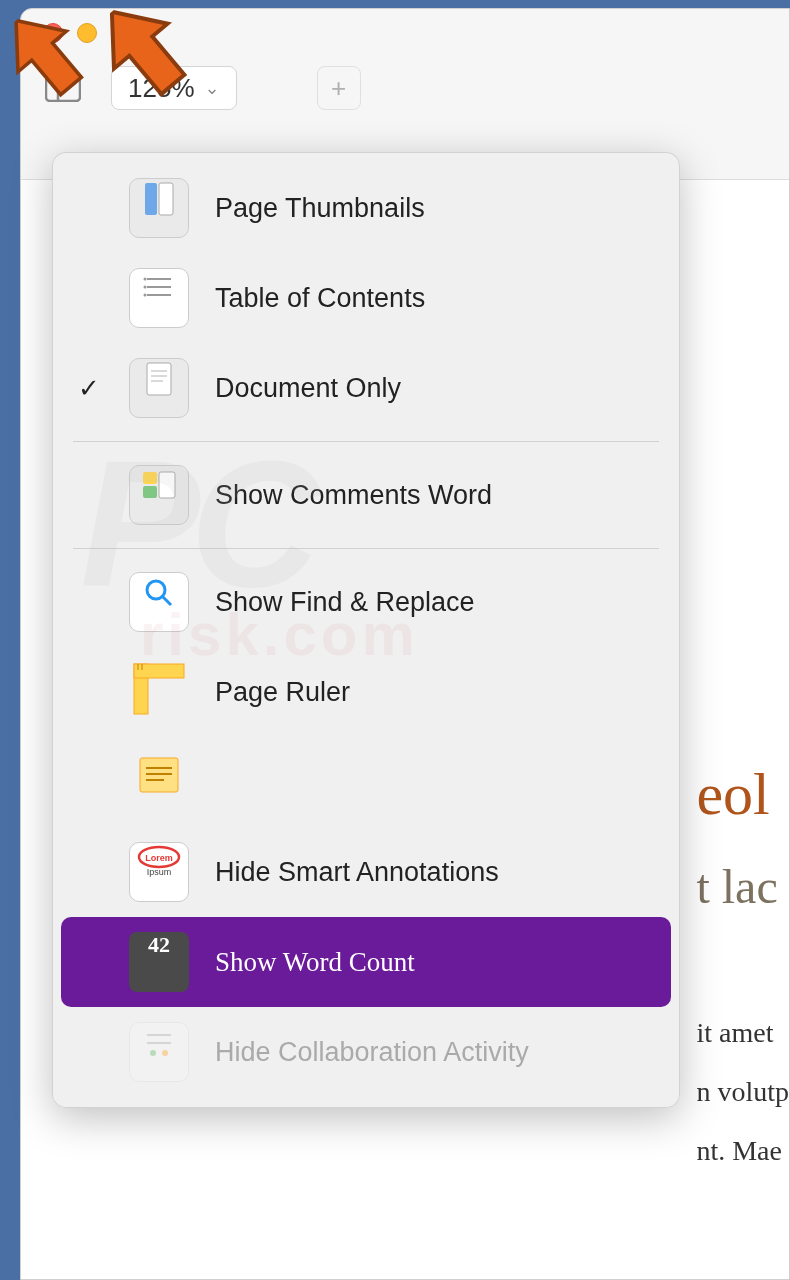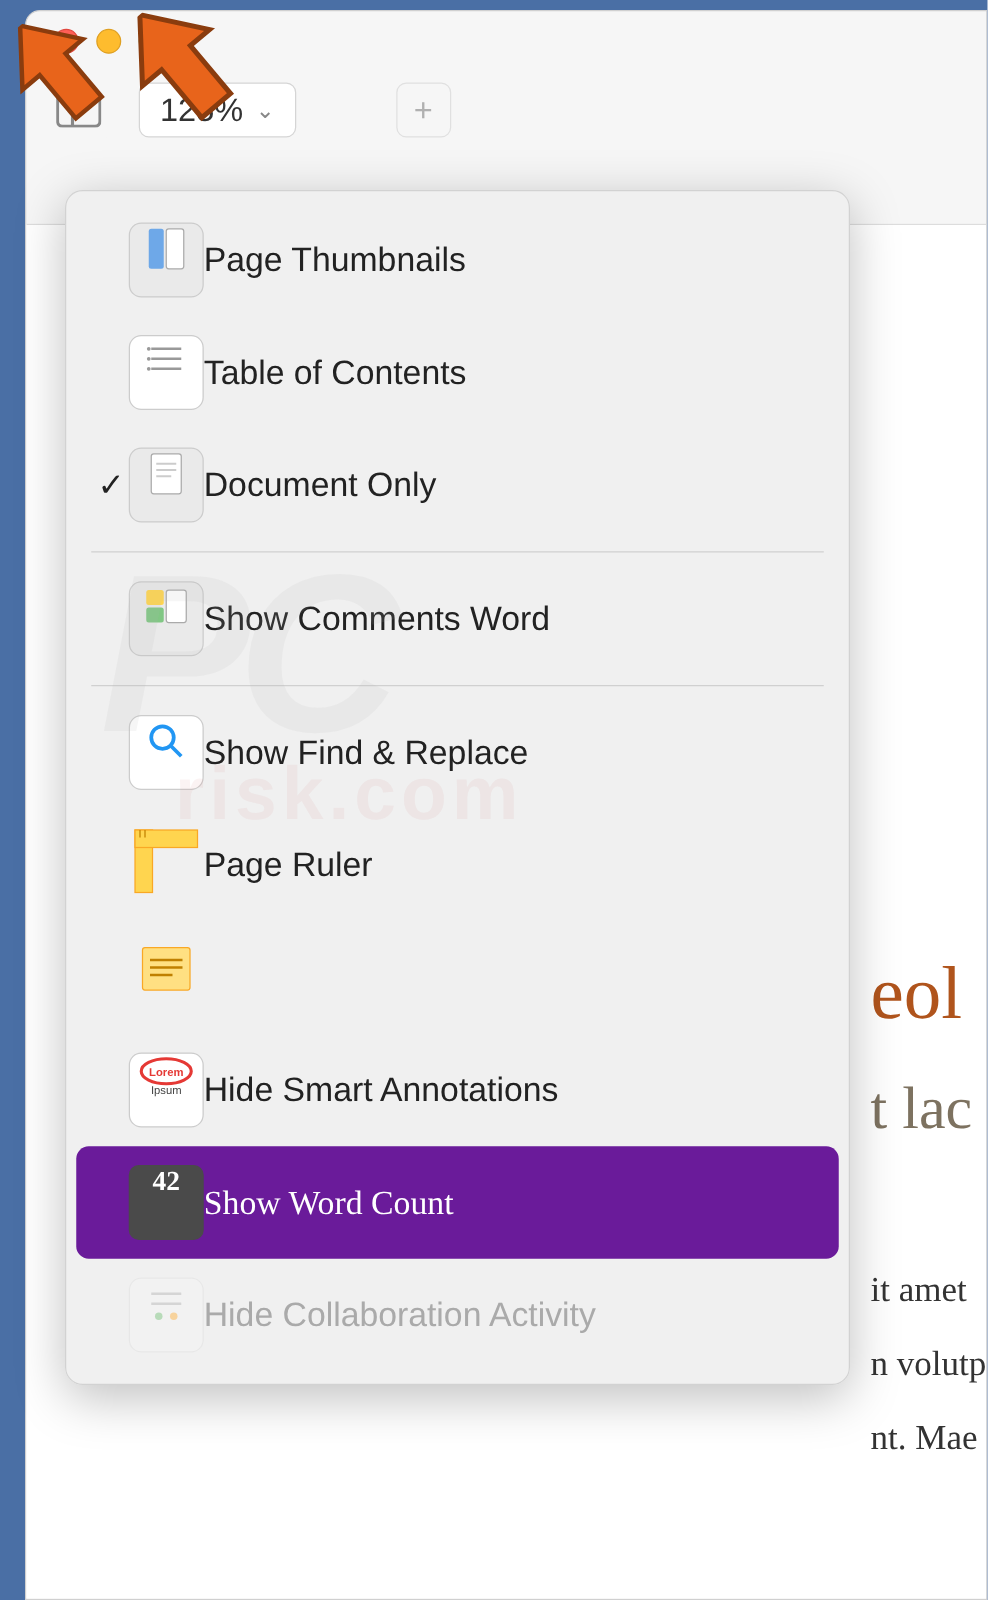--- a/index.html
+++ b/index.html
@@ -127,20 +127,21 @@
       box-shadow: 0 10px 40px rgba(0,0,0,0.25);
       border: 1px solid rgba(0,0,0,0.12);
       padding: 10px 0;
       backdrop-filter: blur(2px);
     }
     .menu-item {
       display: flex;
       align-items: center;
       height: 90px;
       padding: 0 22px;
+      gap: 26px;
       cursor: pointer;
       font-size: 27px;
       color: #222;
     }
     .menu-item .check-col {
       width: 28px;
       display: flex;
       justify-content: center;
       font-size: 26px;
       color: #222;

